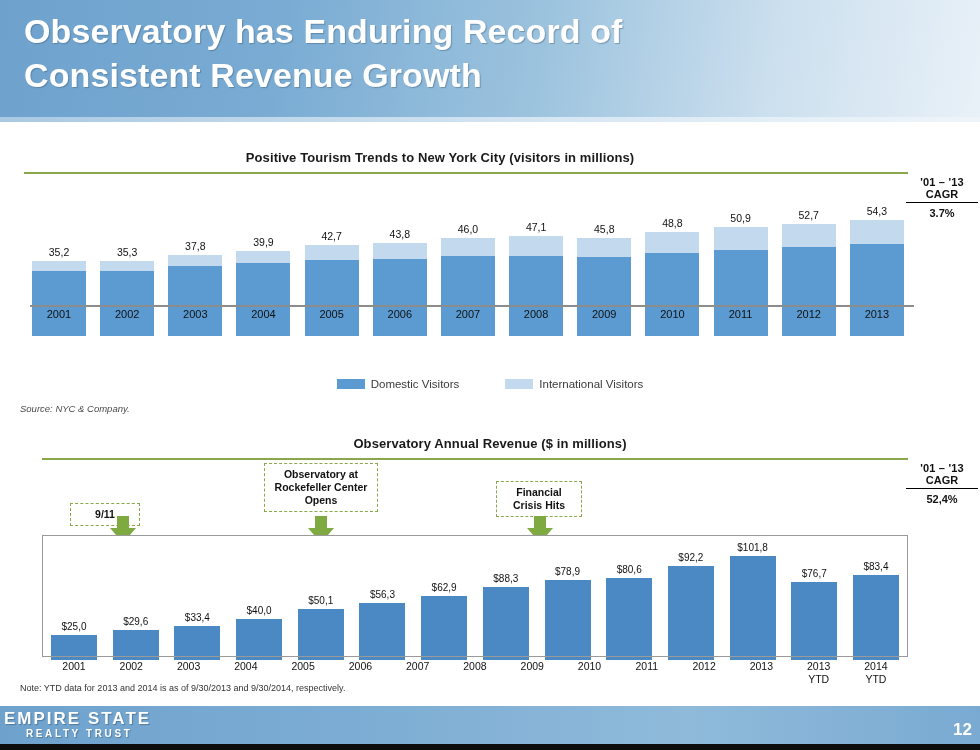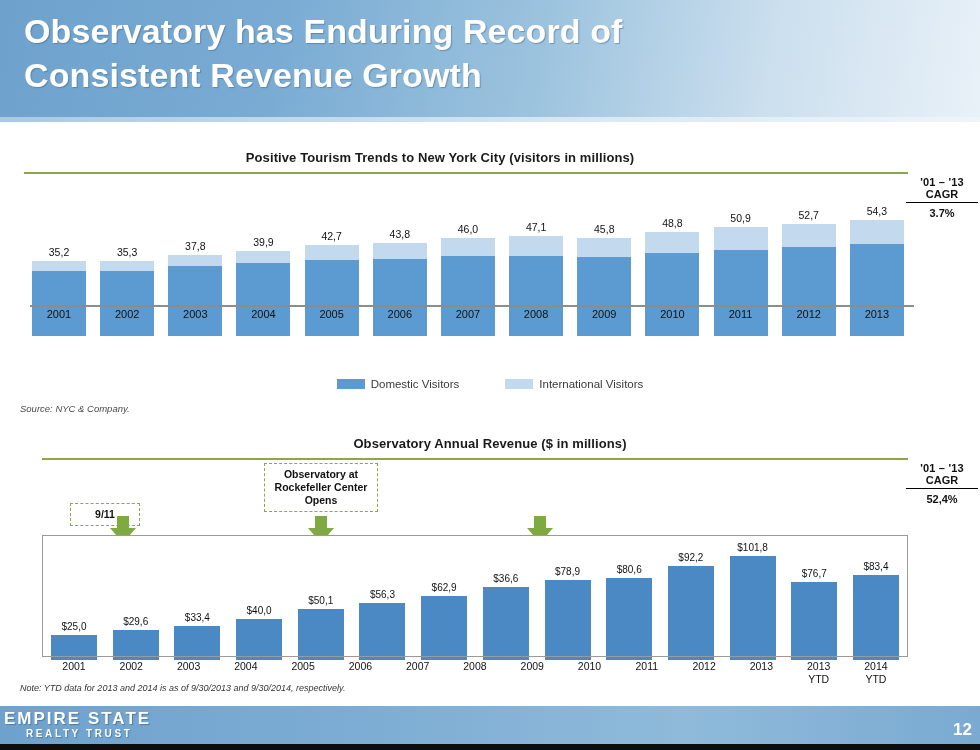--- a/index.html
+++ b/index.html
@@ -78,21 +78,21 @@
              display:flex; align-items:flex-end; justify-content:space-between; }
   .c2-col { width:52px; display:flex; flex-direction:column; align-items:center; }
   .c2-label { font-size:10px; color:#111; margin-bottom:3px; white-space:nowrap; }
   .c2-bar { width:46px; background:#4a89c4; }
   #c2-axis { position:absolute; left:42px; top:656px; width:866px; height:1.2px; background:#9a9a9a; }
   #c2-years { position:absolute; left:48px; top:660px; width:854px;
               display:flex; justify-content:space-between; }
   .c2-year { width:52px; text-align:center; font-size:10.5px; color:#111; line-height:1.25; }
 
   #footnote { position:absolute; left:20px; top:683px; font-size:9px;
-              font-style:italic; color:#333; }
+              color:#333; }
 
   
   .footer { position:absolute; left:0; top:706px; width:980px; height:38px;
             background: linear-gradient(90deg,#6ea2cd 0%, #7cacd3 35%, #8fbada 70%, #7aaad2 100%); }
   .footer-logo { position:absolute; left:4px; top:4px; color:#fff; }
   .footer-logo .l1 { font-size:17px; font-weight:bold; letter-spacing:2px; line-height:1.05;
                      text-shadow:1px 1px 1px rgba(50,80,110,.5); }
   .footer-logo .l2 { font-size:10px; font-weight:bold; letter-spacing:2.6px; padding-left:22px;
                      text-shadow:1px 1px 1px rgba(50,80,110,.5); }
   .footer-page { position:absolute; right:8px; top:14px; color:#fff; font-size:17px; font-weight:bold; }
@@ -263,20 +263,21 @@
     <div class="arrow-stem" style="height:12px;"></div>
       <div class="arrow-head"></div>
   </div>
 
   <div class="callout" style="left:264px; top:463px; width:114px;">Observatory at Rockefeller Center Opens</div>
   <div class="arrow-green" style="left:308px; top:516px;">
     <div class="arrow-stem" style="height:12px;"></div>
       <div class="arrow-head"></div>
   </div>
 
+  <div class="callout" style="left:496px; top:481px; width:86px;">Financial Crisis Hits</div>
   <div class="arrow-green" style="left:527px; top:516px;">
     <div class="arrow-stem" style="height:12px;"></div>
       <div class="arrow-head"></div>
   </div>
 
   <div id="c2-frame"></div>
   <div class="c2-plot" id="c2-plot">
       <div class="c2-col">
         <div class="c2-label">$25,0</div>
         <div class="c2-bar" style="height: 25.4545px; background: rgb(74, 137, 196);"></div>
@@ -299,21 +300,21 @@
       </div>
       <div class="c2-col">
         <div class="c2-label">$56,3</div>
         <div class="c2-bar" style="height: 57.3236px; background: rgb(74, 137, 196);"></div>
       </div>
       <div class="c2-col">
         <div class="c2-label">$62,9</div>
         <div class="c2-bar" style="height: 64.0436px; background: rgb(74, 137, 196);"></div>
       </div>
       <div class="c2-col">
-        <div class="c2-label">$36,6</div>
+        <div class="c2-label">$88,3</div>
         <div class="c2-bar" style="height: 73.5127px; background: rgb(74, 137, 196);"></div>
       </div>
       <div class="c2-col">
         <div class="c2-label">$78,9</div>
         <div class="c2-bar" style="height: 80.3345px; background: rgb(74, 137, 196);"></div>
       </div>
       <div class="c2-col">
         <div class="c2-label">$80,6</div>
         <div class="c2-bar" style="height: 82.0655px; background: rgb(74, 137, 196);"></div>
       </div>

